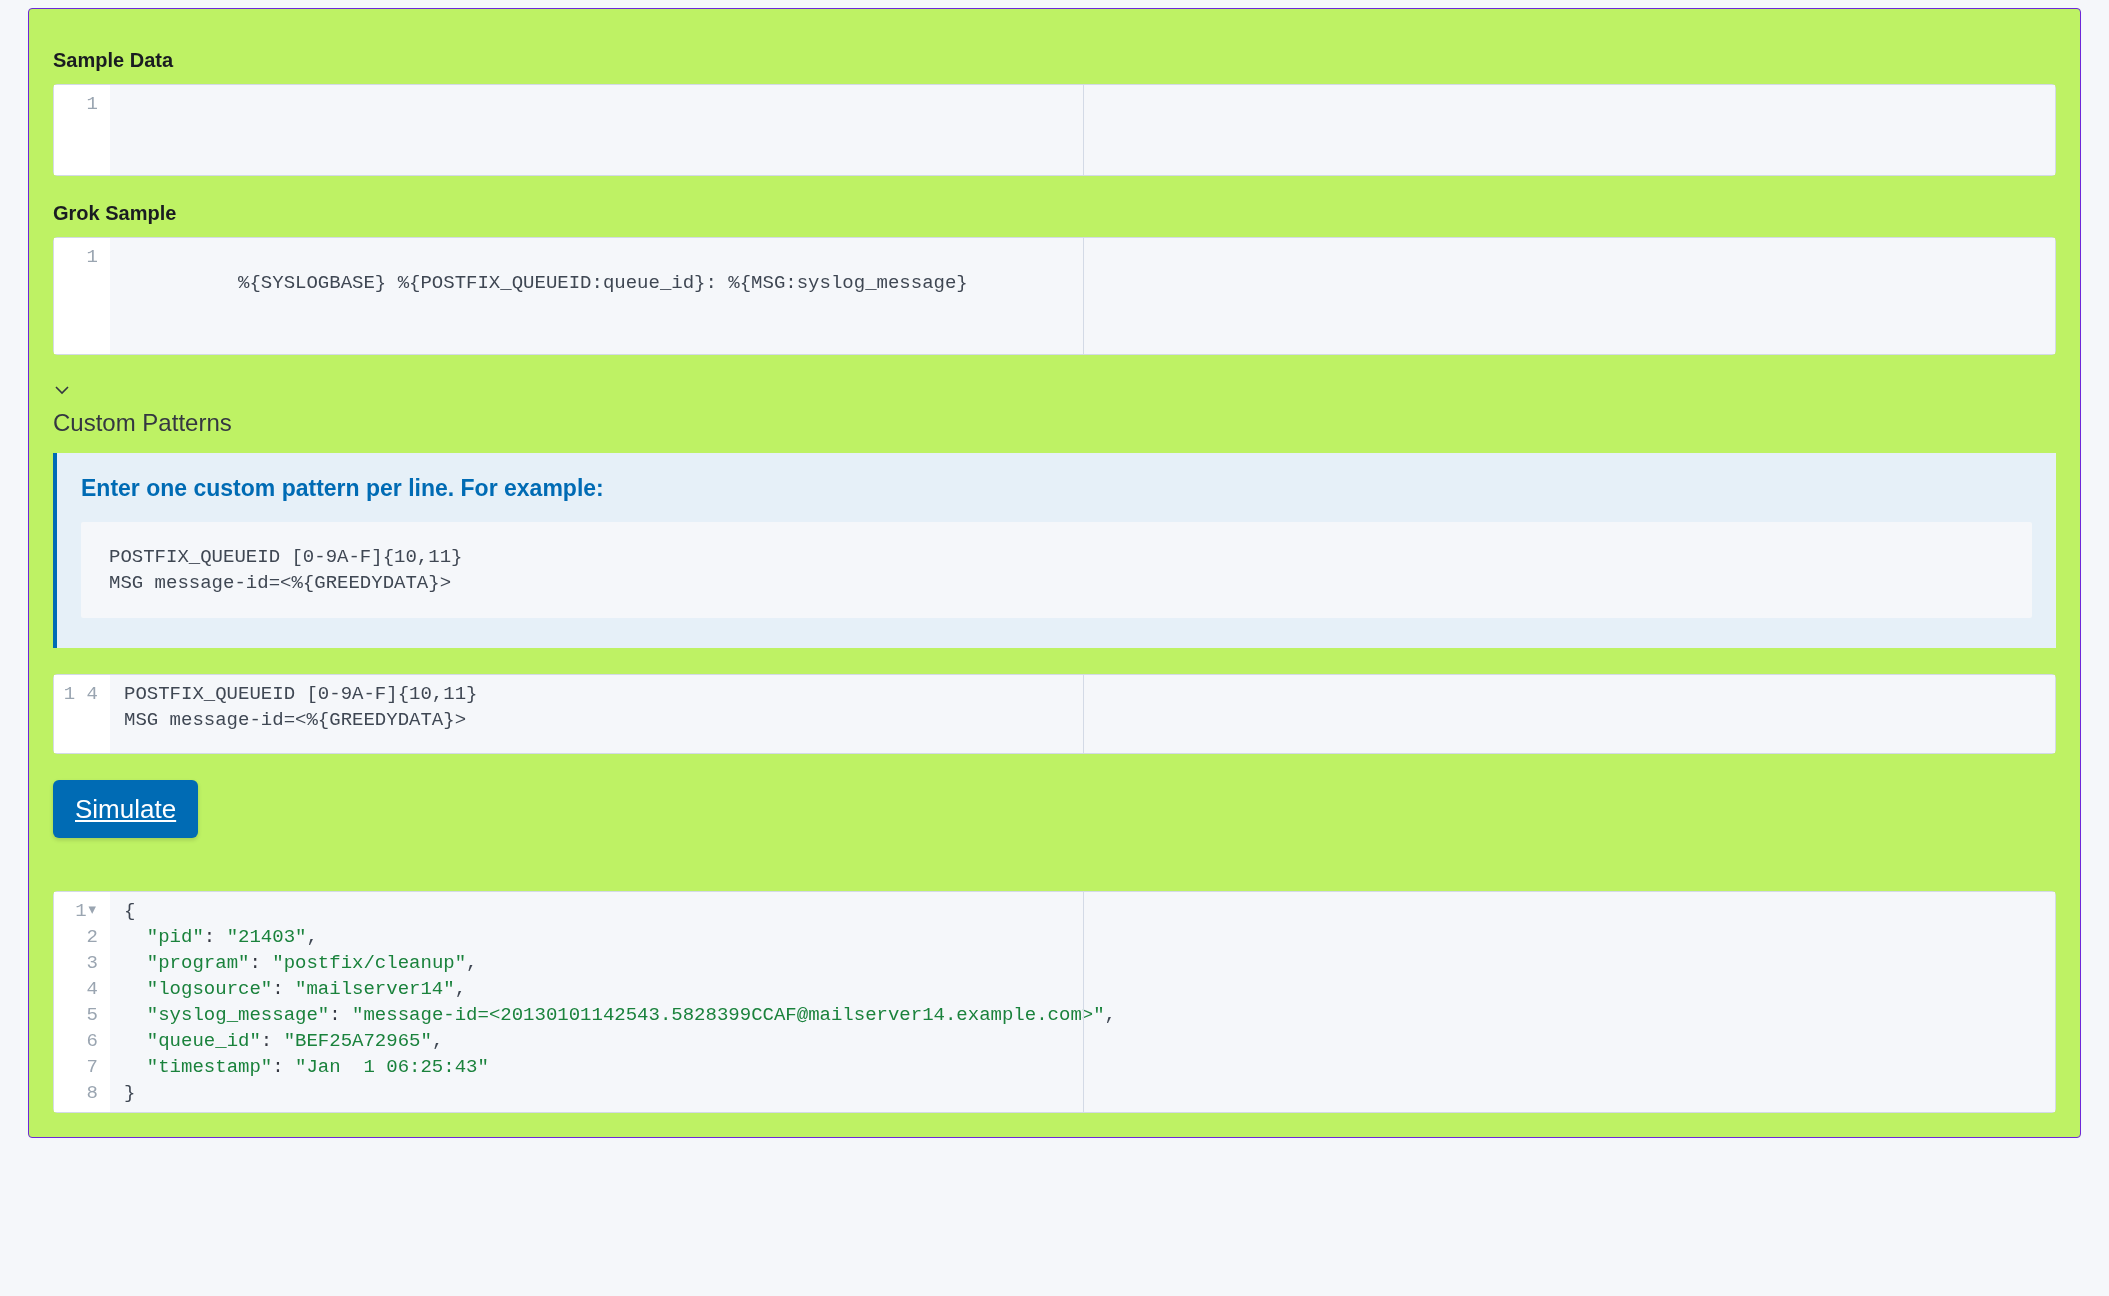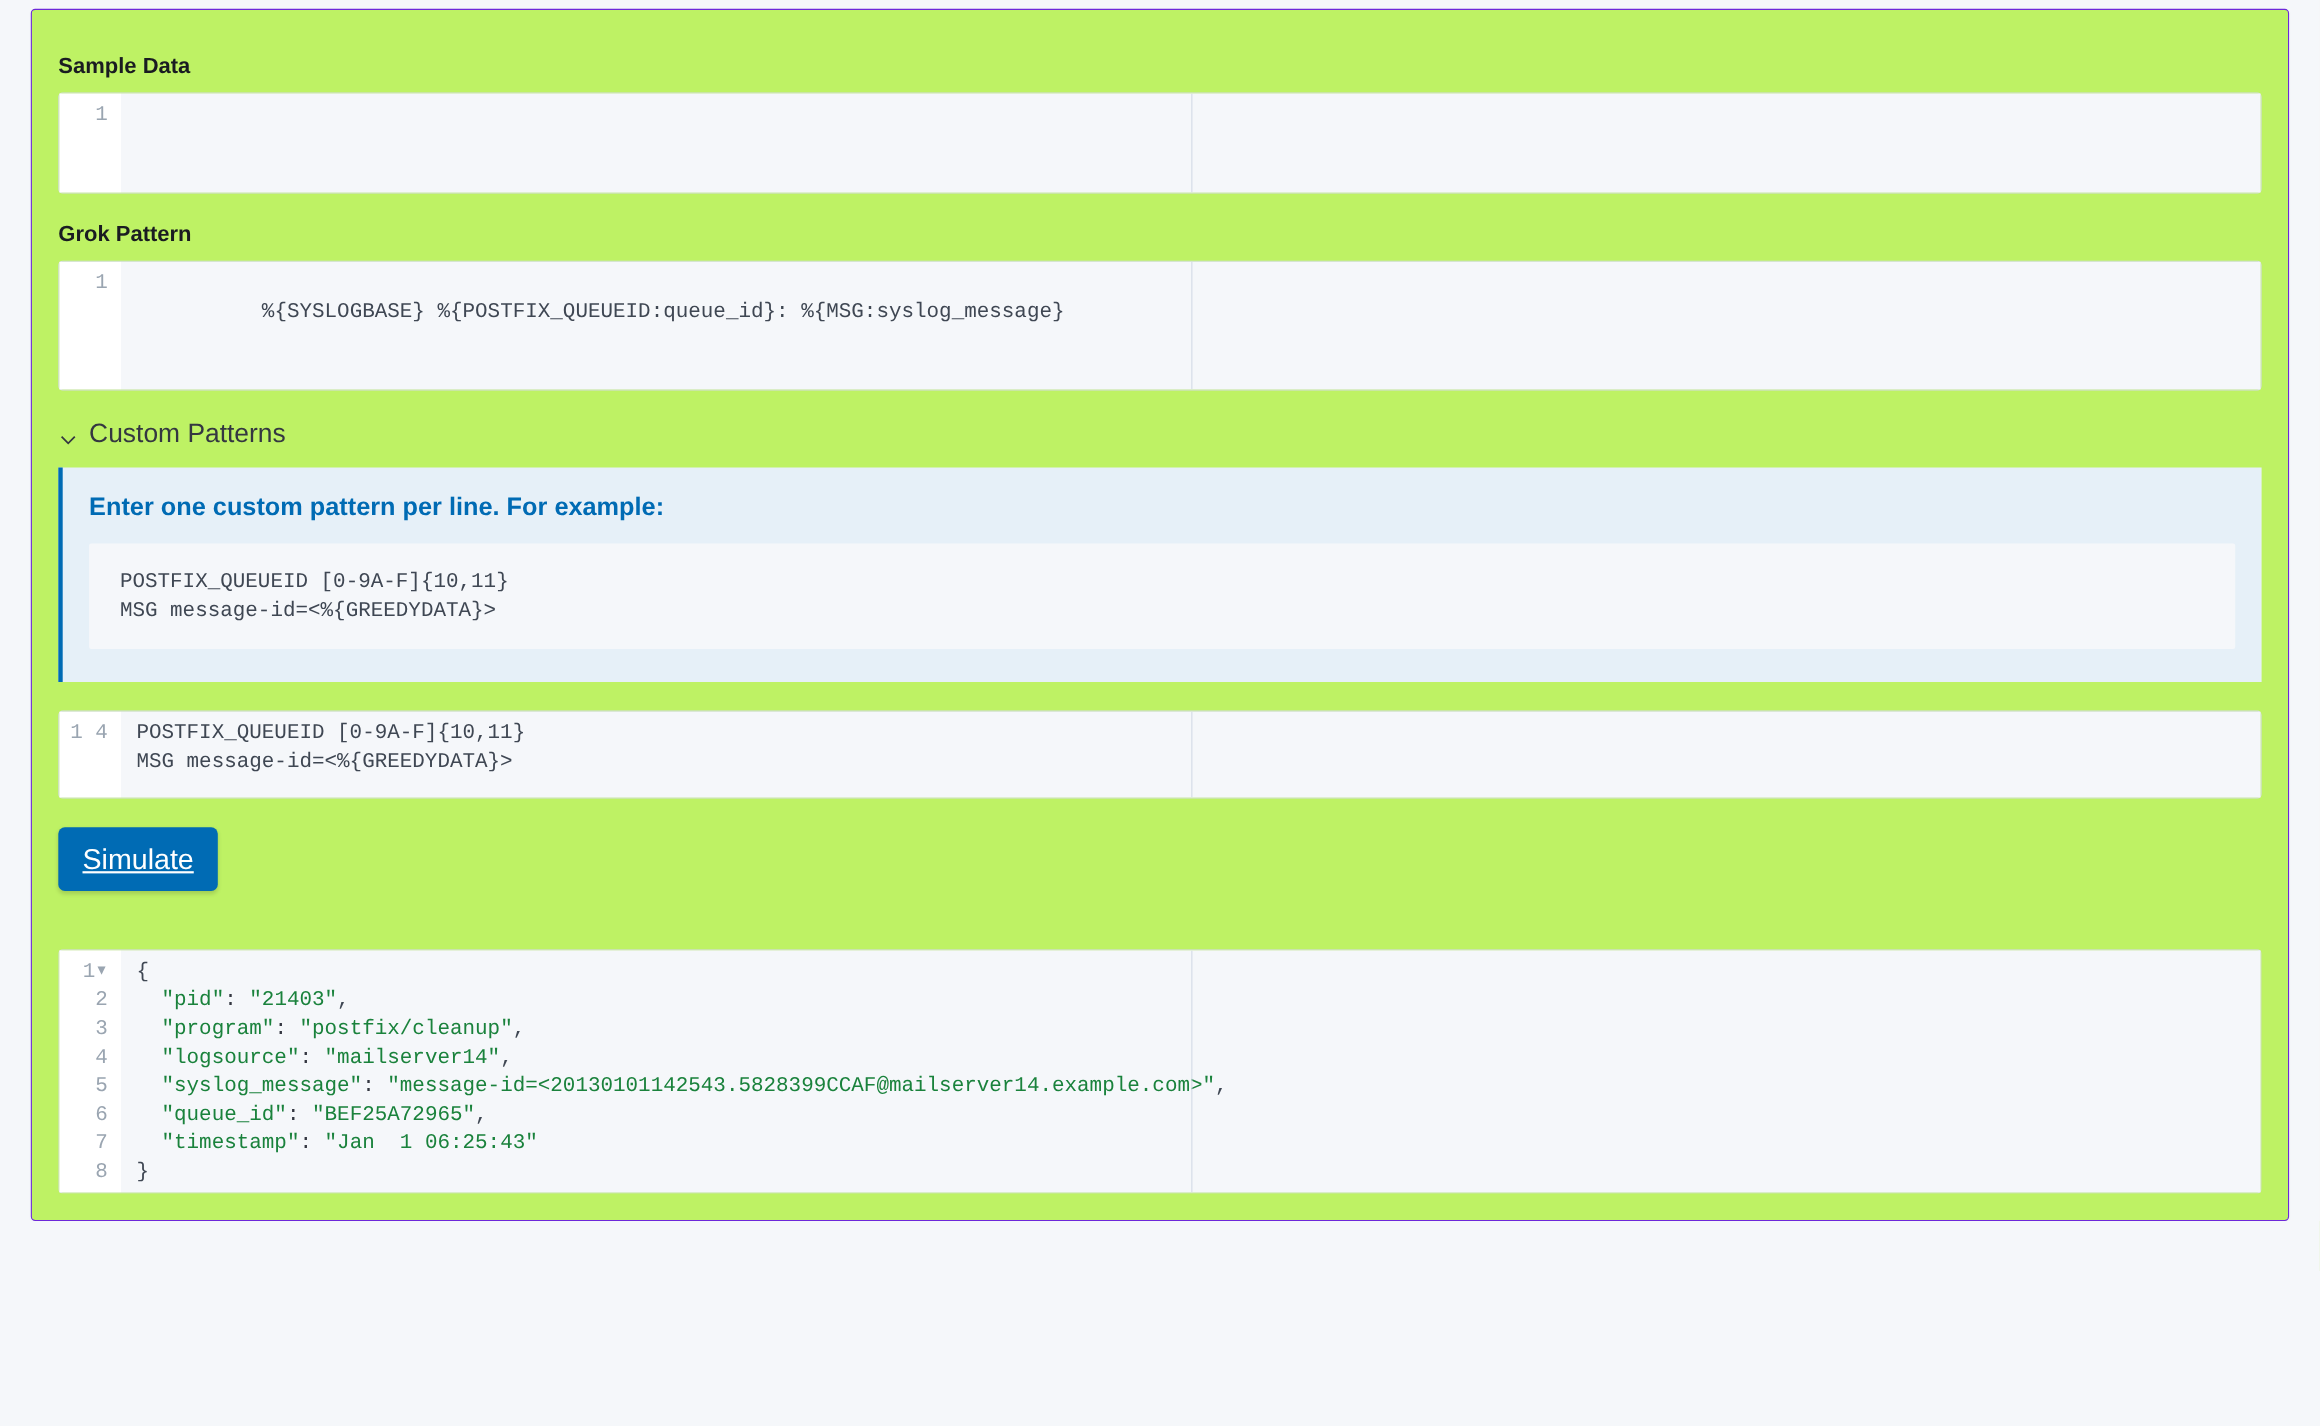--- a/index.html
+++ b/index.html
@@ -63,27 +63,28 @@
     position: absolute;
     top: 0;
     bottom: 0;
     left: 50%;
     width: 1px;
     background: #d3dae6;
     pointer-events: none;
   }
   .accordion-header {
     display: flex;
-    align-items: flex-end;
+    align-items: flex-start;
     gap: 10px;
     font-size: 24px;
     font-weight: 400;
     color: #343741;
     cursor: pointer;
     margin-bottom: 16px;
+    flex-direction: column;
   }
   .chevron-icon {
     width: 18px;
     height: 18px;
     display: inline-flex;
     align-items: center;
     justify-content: center;
   }
   .chevron-icon svg { display: block; }
   .callout {
@@ -144,21 +145,21 @@
       <div class="code-editor">
         <div class="gutter">1</div>
         <div class="code-area">
           <div class="code-center-guide"></div>
         </div>
       </div>
     </div>
 
     
     <div class="field-block">
-      <label class="field-label">Grok Pattern</label>
+      <label class="field-label">Grok Sample</label>
       <div class="code-editor">
         <div class="gutter">1</div>
         <div class="code-area">
           <span>%{SYSLOGBASE} %{POSTFIX_QUEUEID:queue_id}: %{MSG:syslog_message}</span>
           <div class="code-center-guide"></div>
         </div>
       </div>
     </div>
 
     

